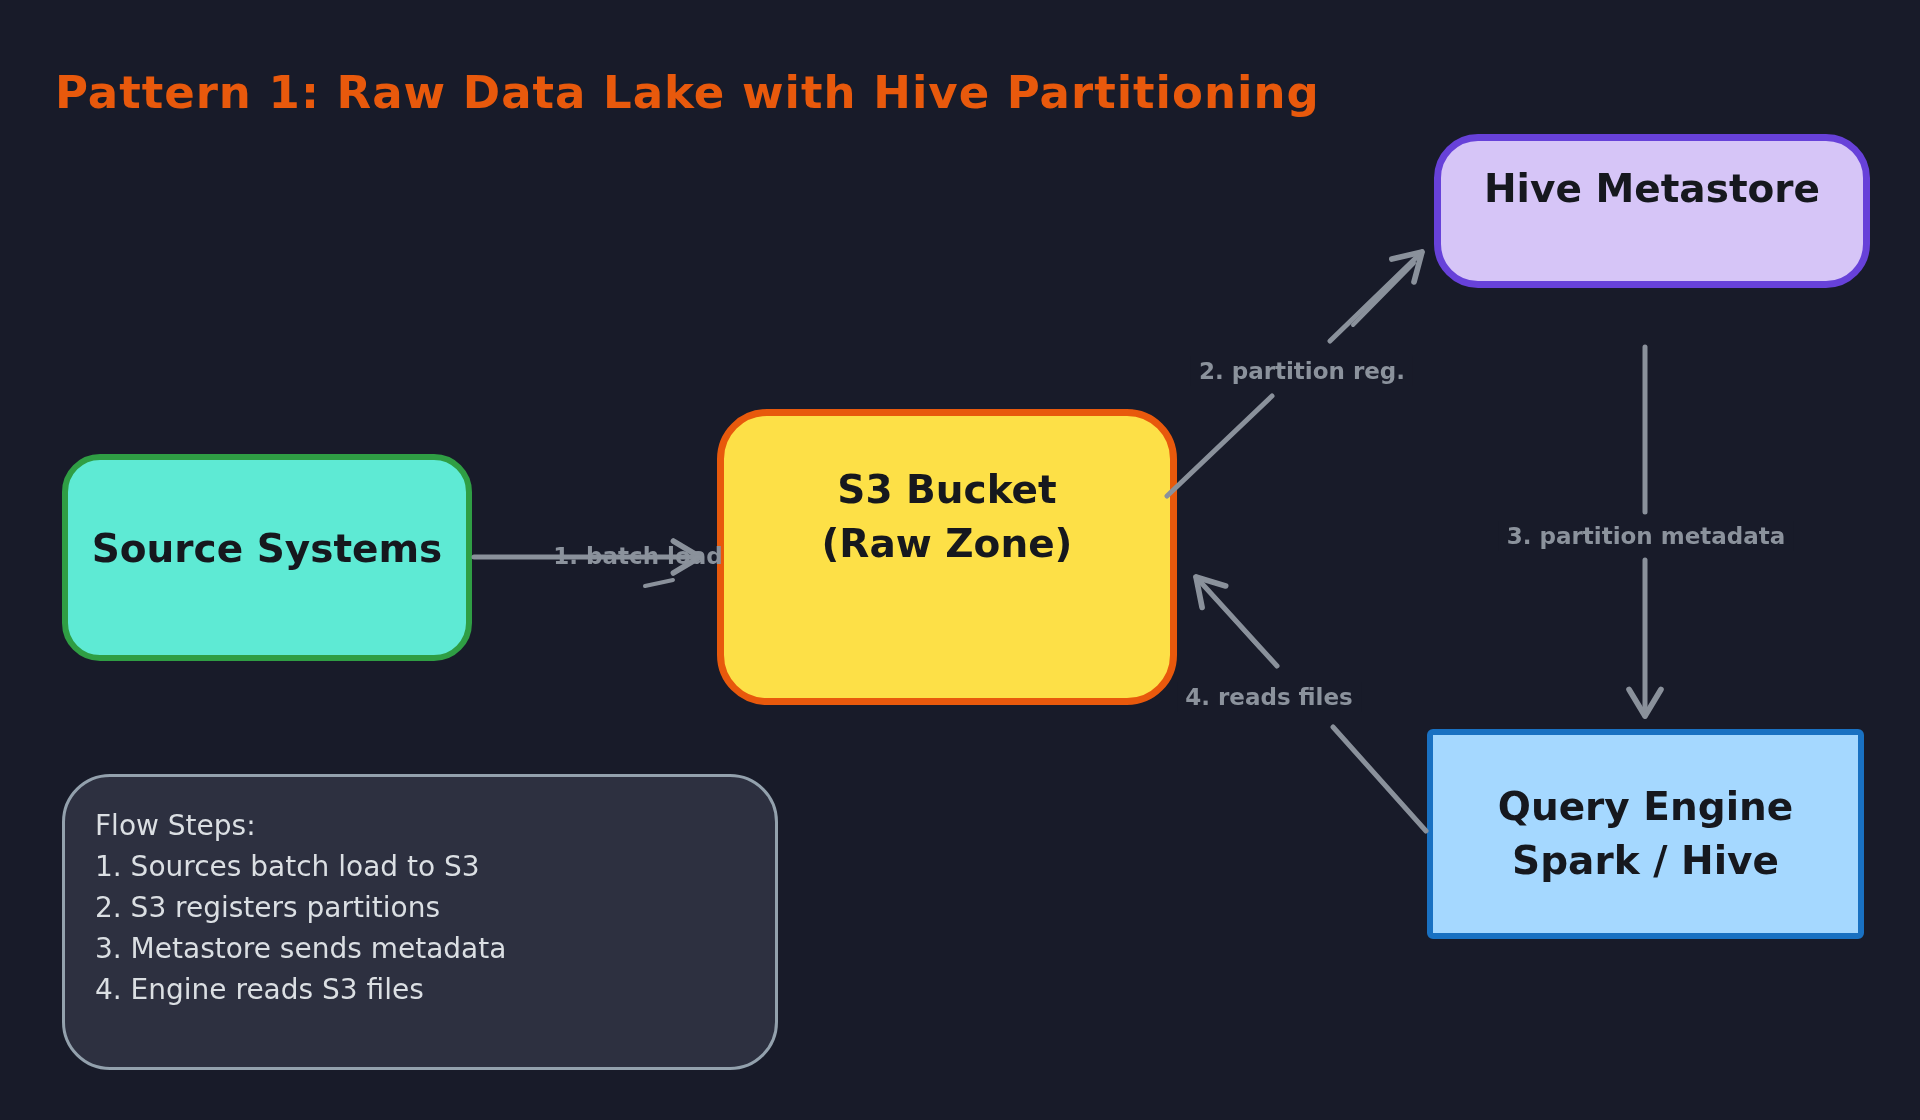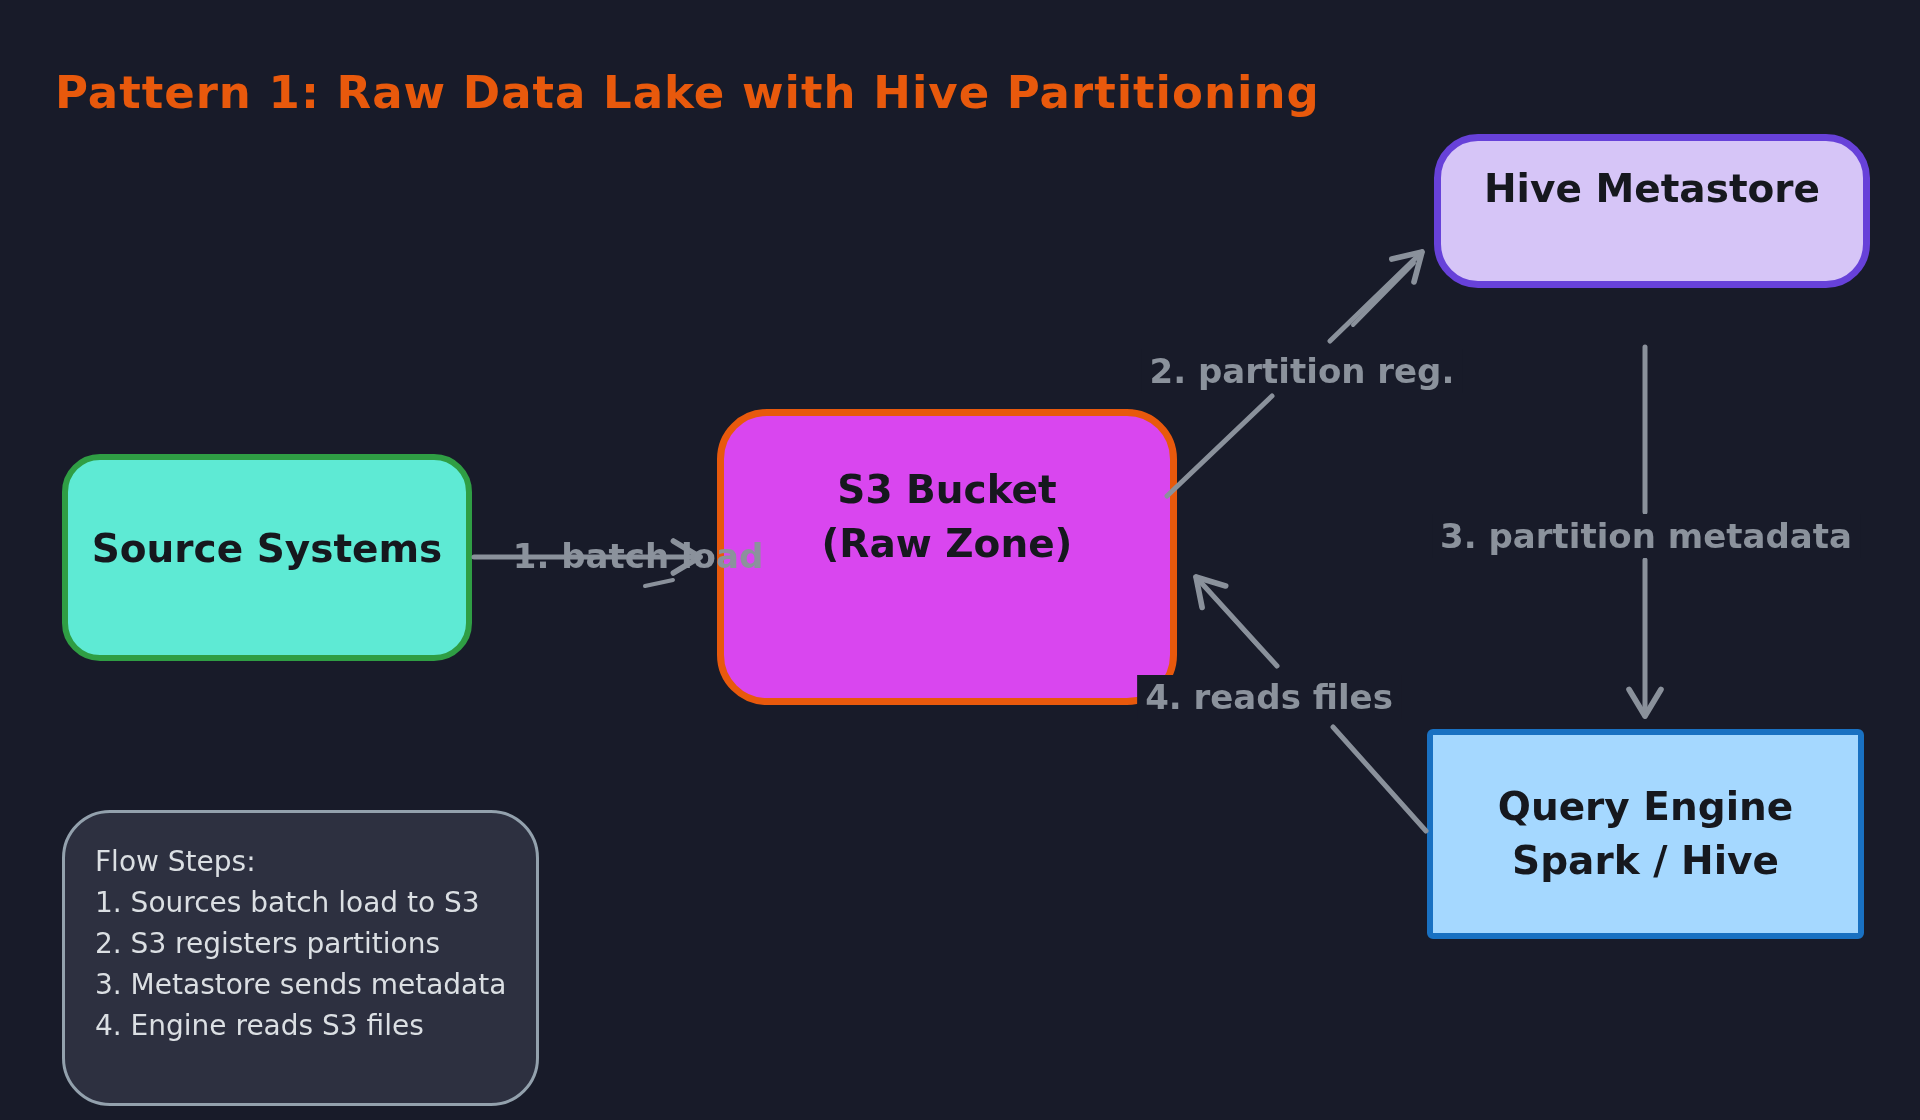--- a/index.html
+++ b/index.html
@@ -38,51 +38,51 @@
     line-height: 1.38;
   }
   .node-source {
     left: 62px; top: 454px; width: 410px; height: 207px;
     background: #5eead4; border: 6px solid #2f9e44; border-radius: 38px;
     padding-bottom: 18px;
     justify-content: center;
   }
   .node-s3 {
     left: 717px; top: 409px; width: 460px; height: 296px;
-    background: #d946ef; border: 7px solid #e8590c; border-radius: 50px;
+    background: #fde047; border: 7px solid #e8590c; border-radius: 50px;
     padding-bottom: 80px;
   }
   .node-hive {
     left: 1434px; top: 134px; width: 436px; height: 154px;
     background: #d6c5f7; border: 7px solid #6741d9; border-radius: 44px;
     padding-bottom: 44px;
   }
   .node-engine {
     left: 1427px; top: 729px; width: 437px; height: 210px;
     background: #a5d8ff; border: 6px solid #1971c2; border-radius: 6px;
   }
   .legend {
     position: absolute;
-    left: 62px; top: 810px; width: 477px; height: 296px;
+    left: 62px; top: 774px; width: 716px; height: 296px;
     background: #2d3040; border: 3px solid #93a1ad; border-radius: 48px;
     padding: 28px 10px 0 30px;
     color: #dbdfe3;
     font-size: 28px;
     line-height: 41px;
   }
   .svg-layer {
     position: absolute;
     left: 0; top: 0; width: 1920px; height: 1120px;
     pointer-events: none;
   }
   .edge-label {
     position: absolute;
     transform: translate(-50%, -50%);
     color: #8b929c;
-    font-size: 34px;
+    font-size: 23px;
     font-weight: 600;
     white-space: nowrap;
   }
   .edge-label.gapped {
     background: #181b29;
     padding: 2px 8px;
   }
   .lbl-1 { left: 592px;  top: 556px; margin-left: 46px; }
   .lbl-2 { left: 1302px; top: 371px; }
   .lbl-3 { left: 1646px; top: 536px; }

